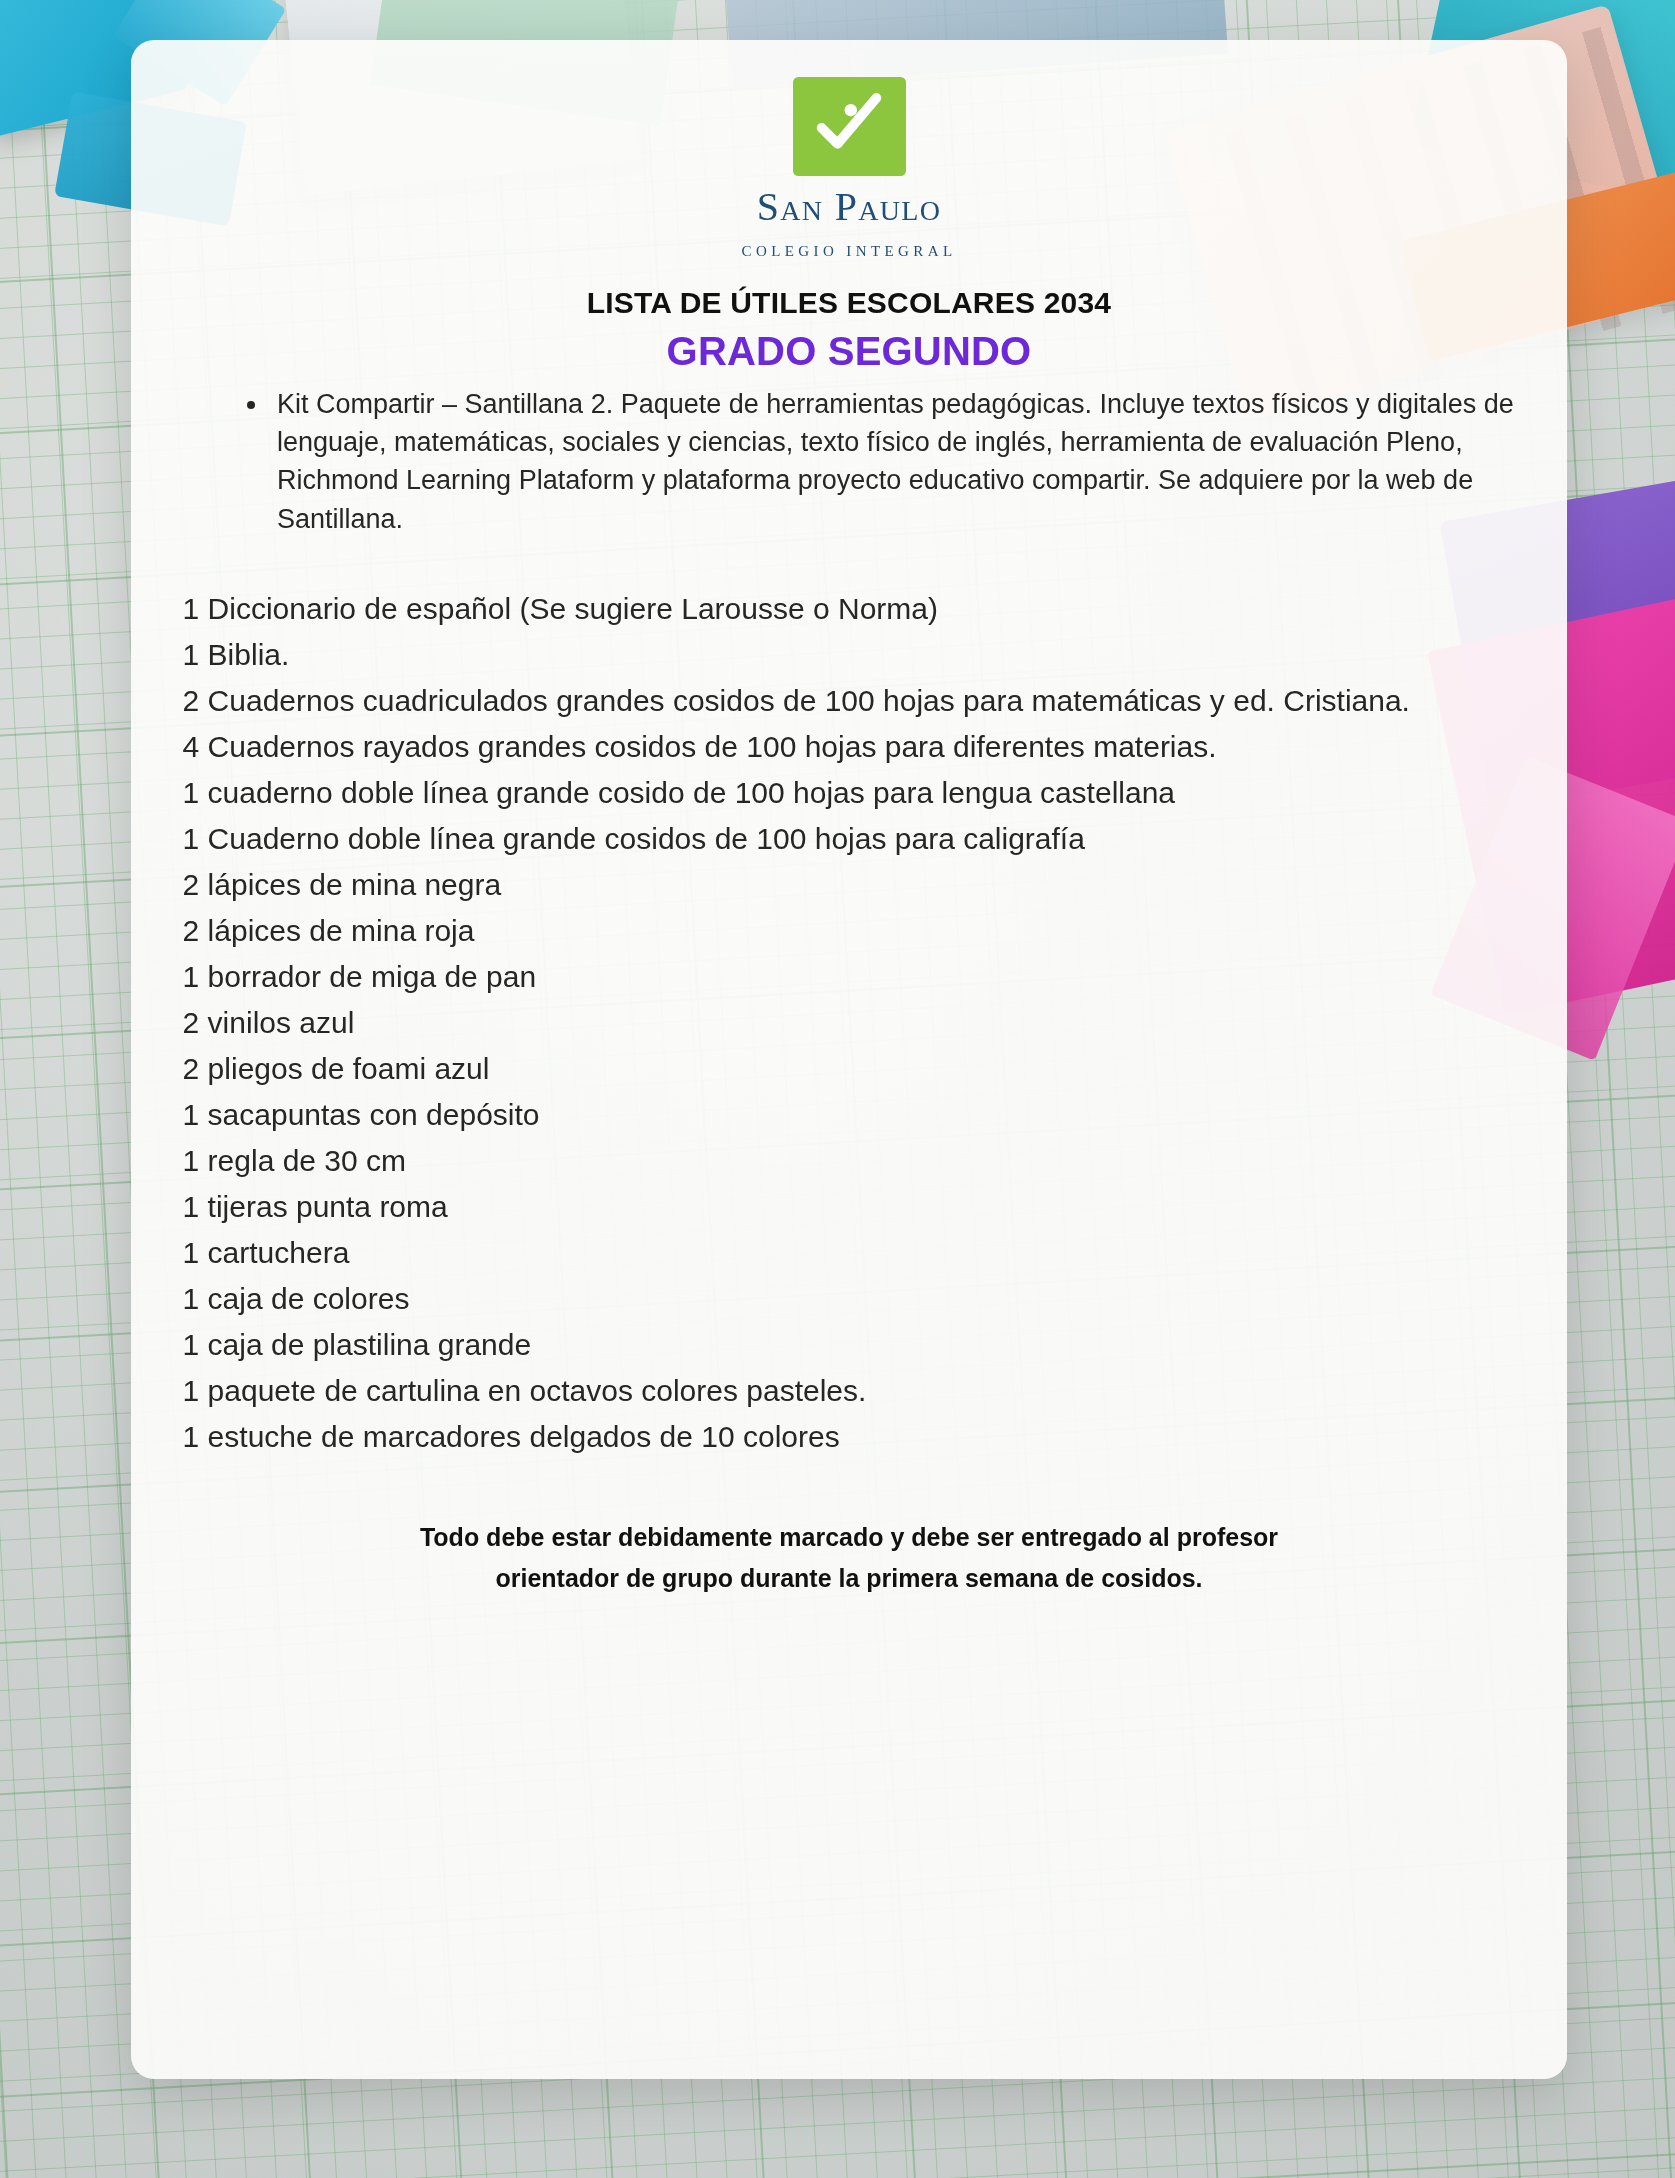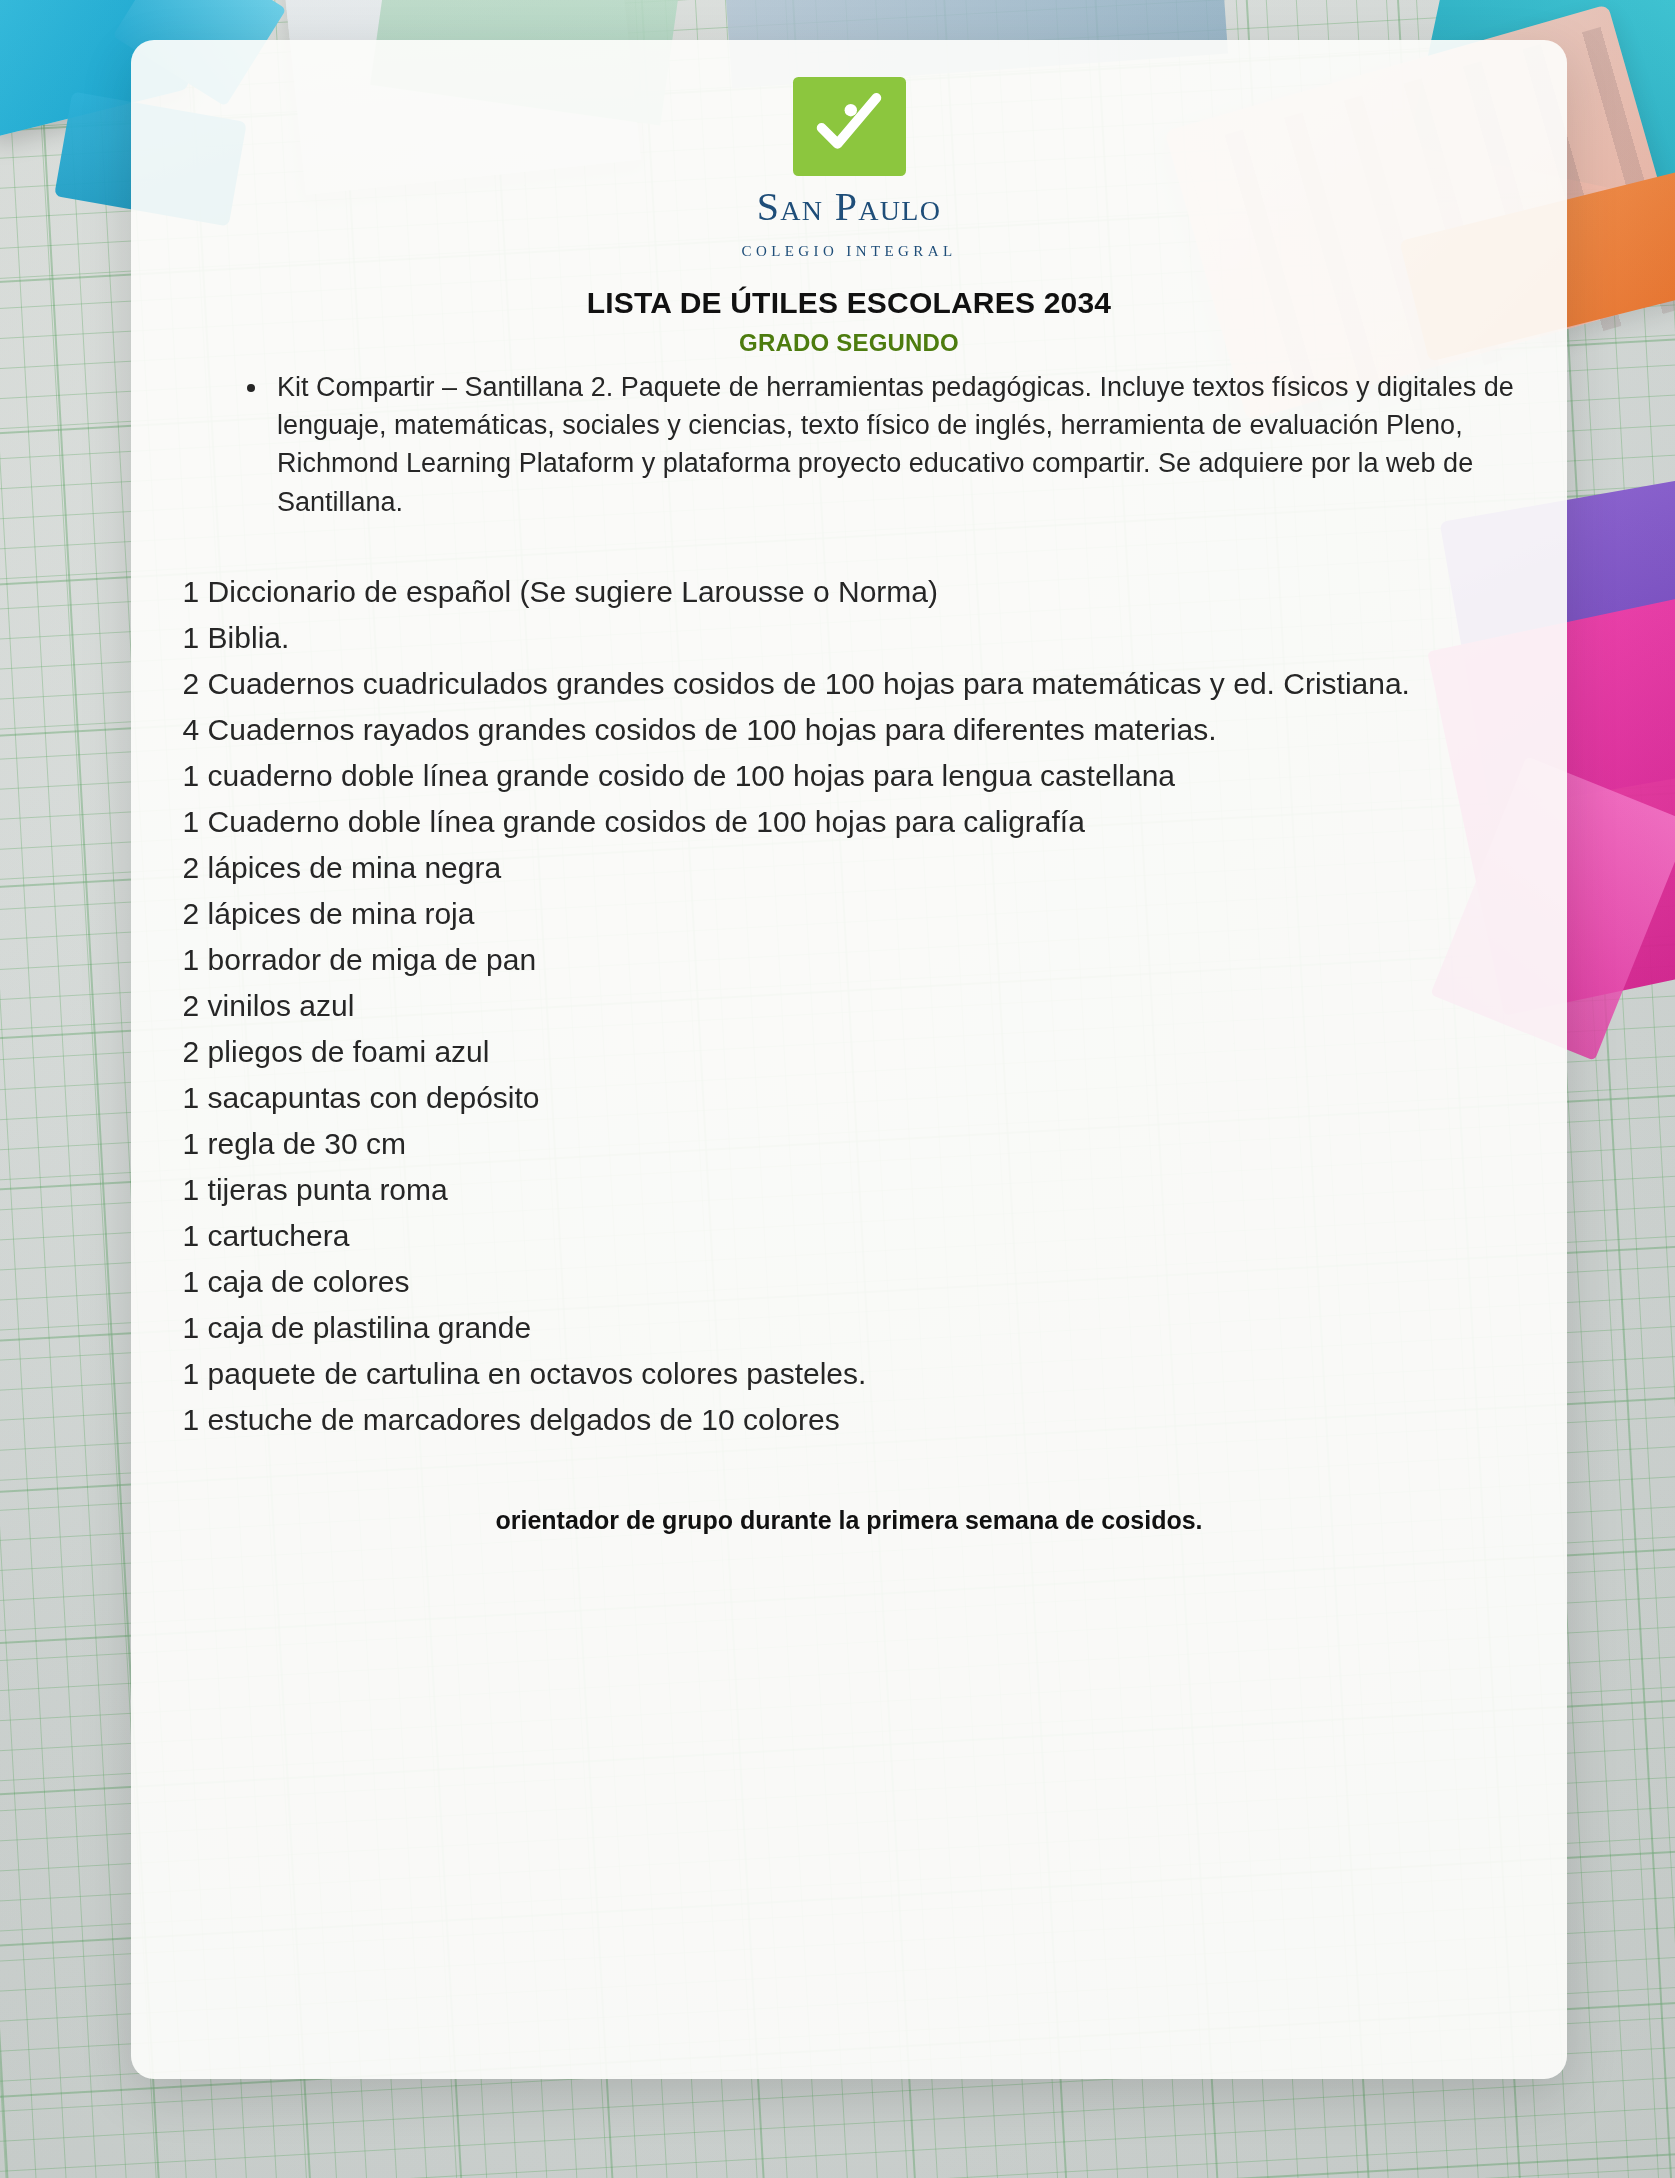--- a/index.html
+++ b/index.html
@@ -232,22 +232,22 @@
     text-align: center;
     font-weight: bold;
     font-size: 30px;
     color: #111;
     margin-top: 26.6px;
     letter-spacing: 0.2px;
   }
   .doc-subtitle {
     text-align: center;
     font-weight: bold;
-    font-size: 24px;
-    color: #4d7c0f;
+    font-size: 40px;
+    color: #6d28d9;
     margin-top: 8.9px;
     letter-spacing: 0.2px;
   }
 
   
   ul.kit-list {
     margin: 10.6px 0 0 0;
     padding-left: 98px;
     list-style: disc;
   }
@@ -346,18 +346,19 @@
       <div class="supply-line">1 regla de 30 cm</div>
       <div class="supply-line">1 tijeras punta roma</div>
       <div class="supply-line">1 cartuchera</div>
       <div class="supply-line">1 caja de colores</div>
       <div class="supply-line">1 caja de plastilina grande</div>
       <div class="supply-line">1 paquete de cartulina en octavos colores pasteles.</div>
       <div class="supply-line">1 estuche de marcadores delgados de 10 colores</div>
     </div>
 
     <div class="footer-note">
+      <div>Todo debe estar debidamente marcado y debe ser entregado al profesor</div>
       <div>orientador de grupo durante la primera semana de cosidos.</div>
     </div>
 
   </div>
 </div>
 
 
 </body></html>

